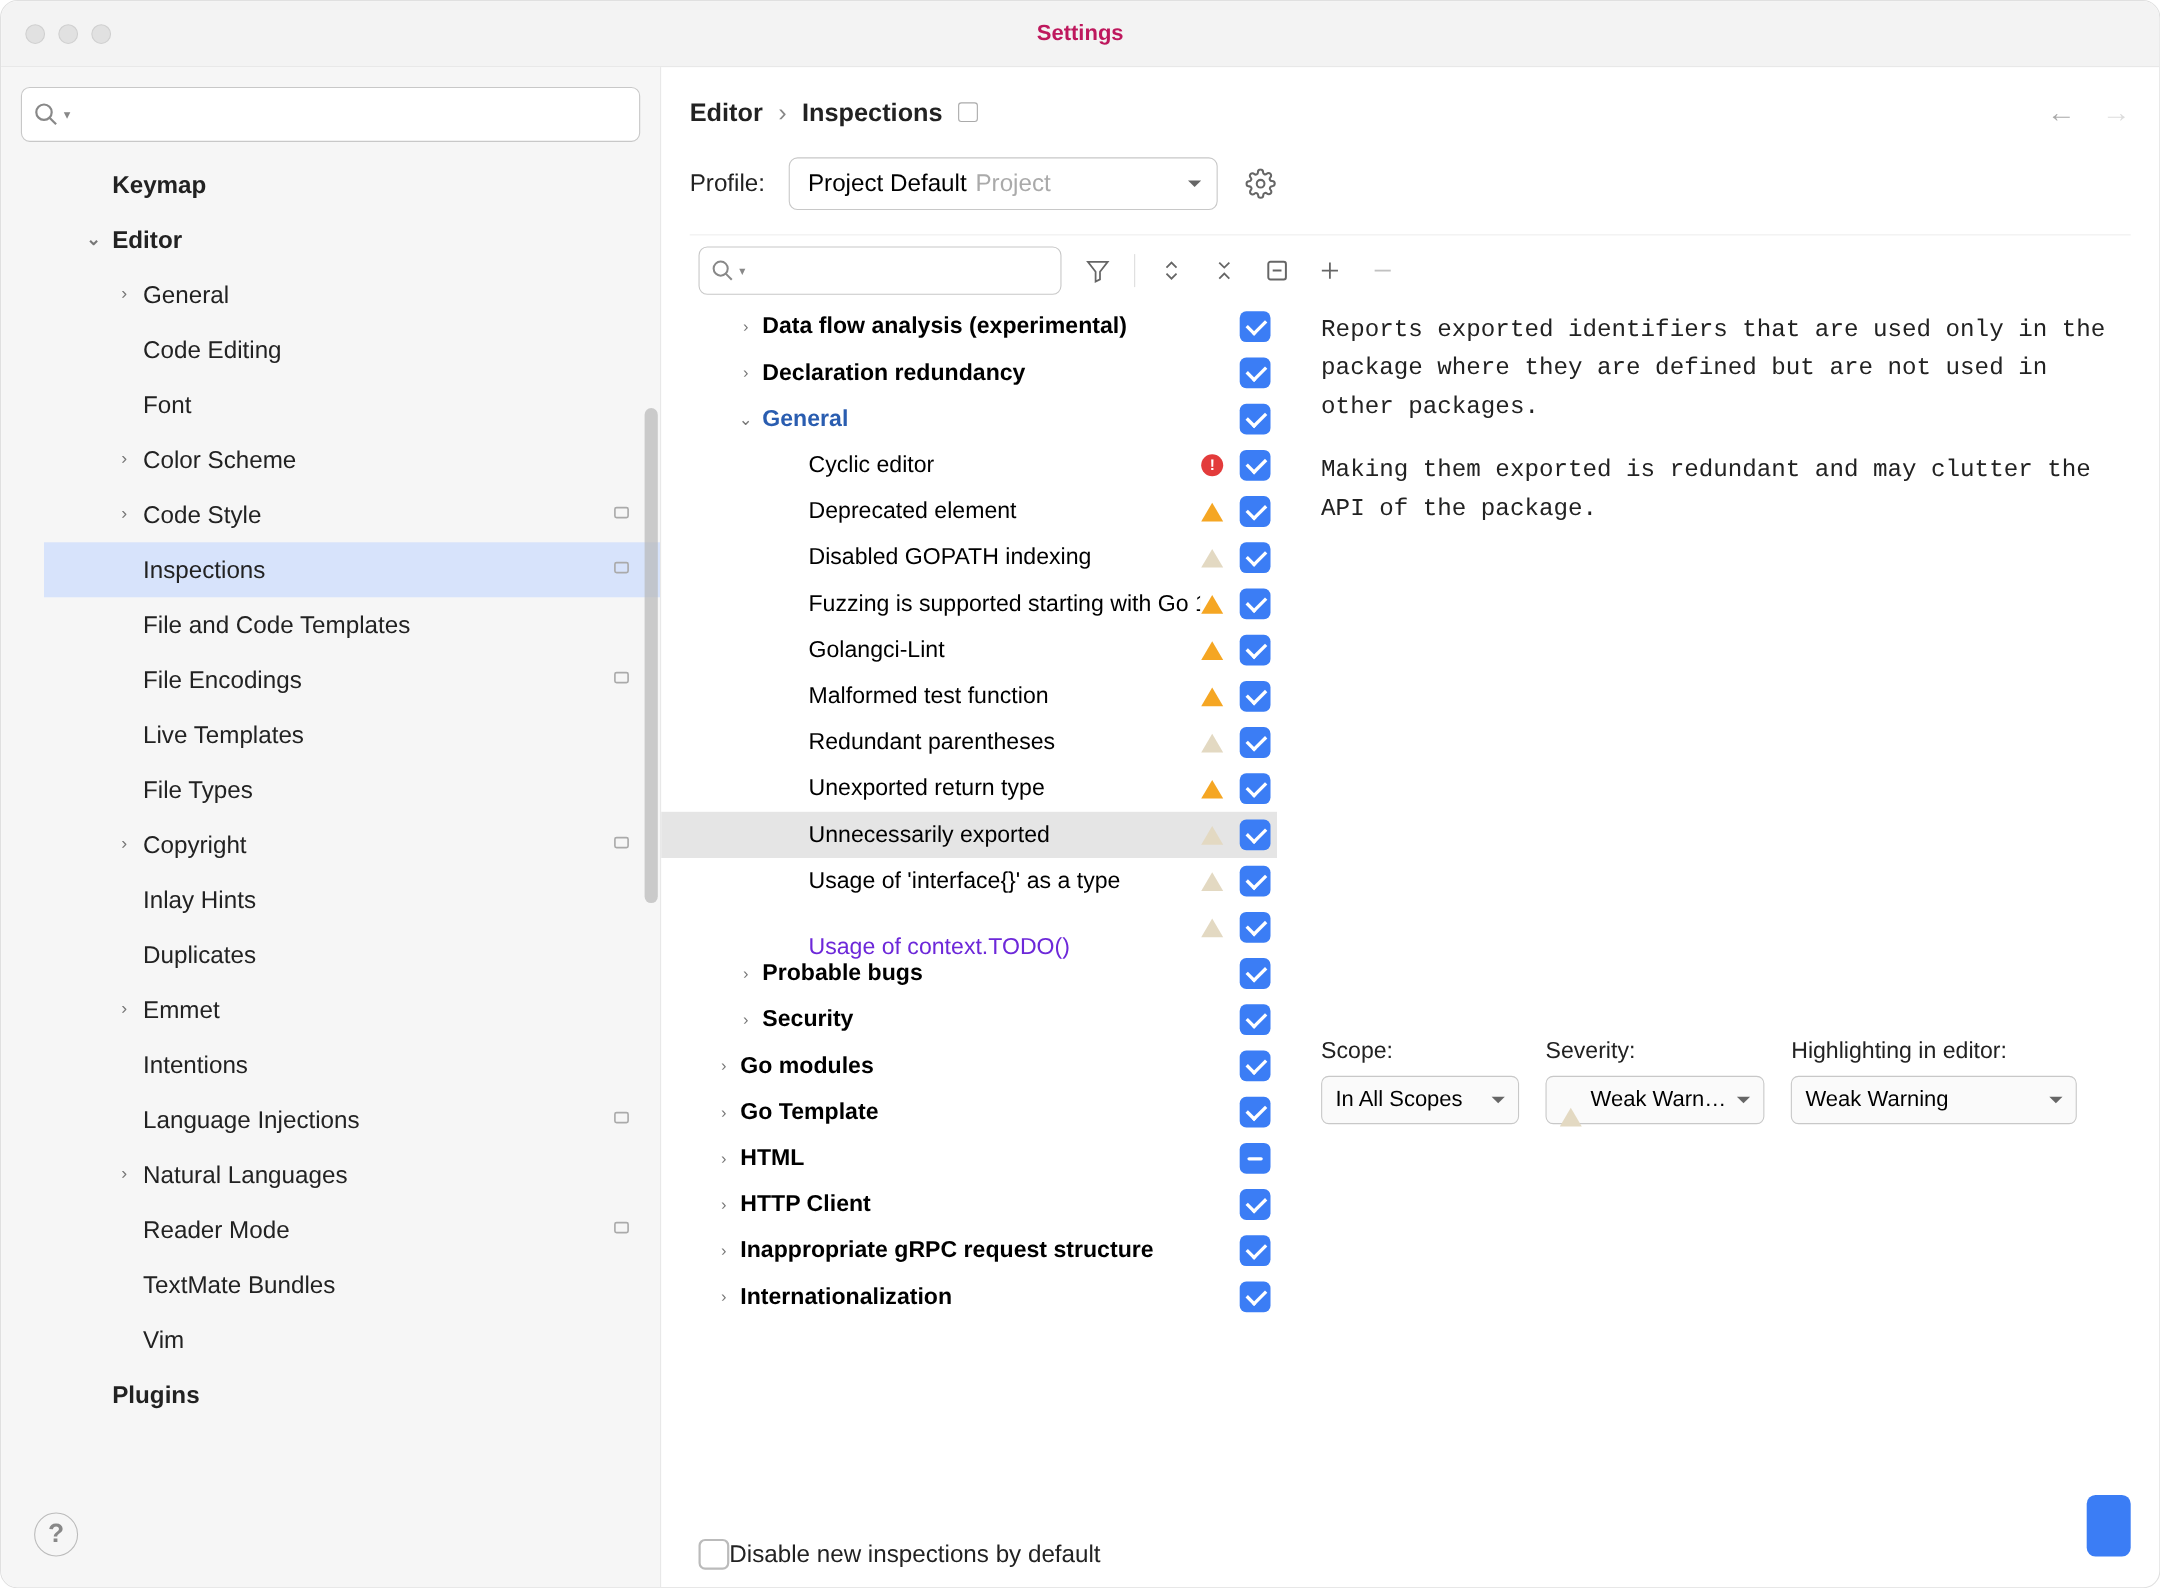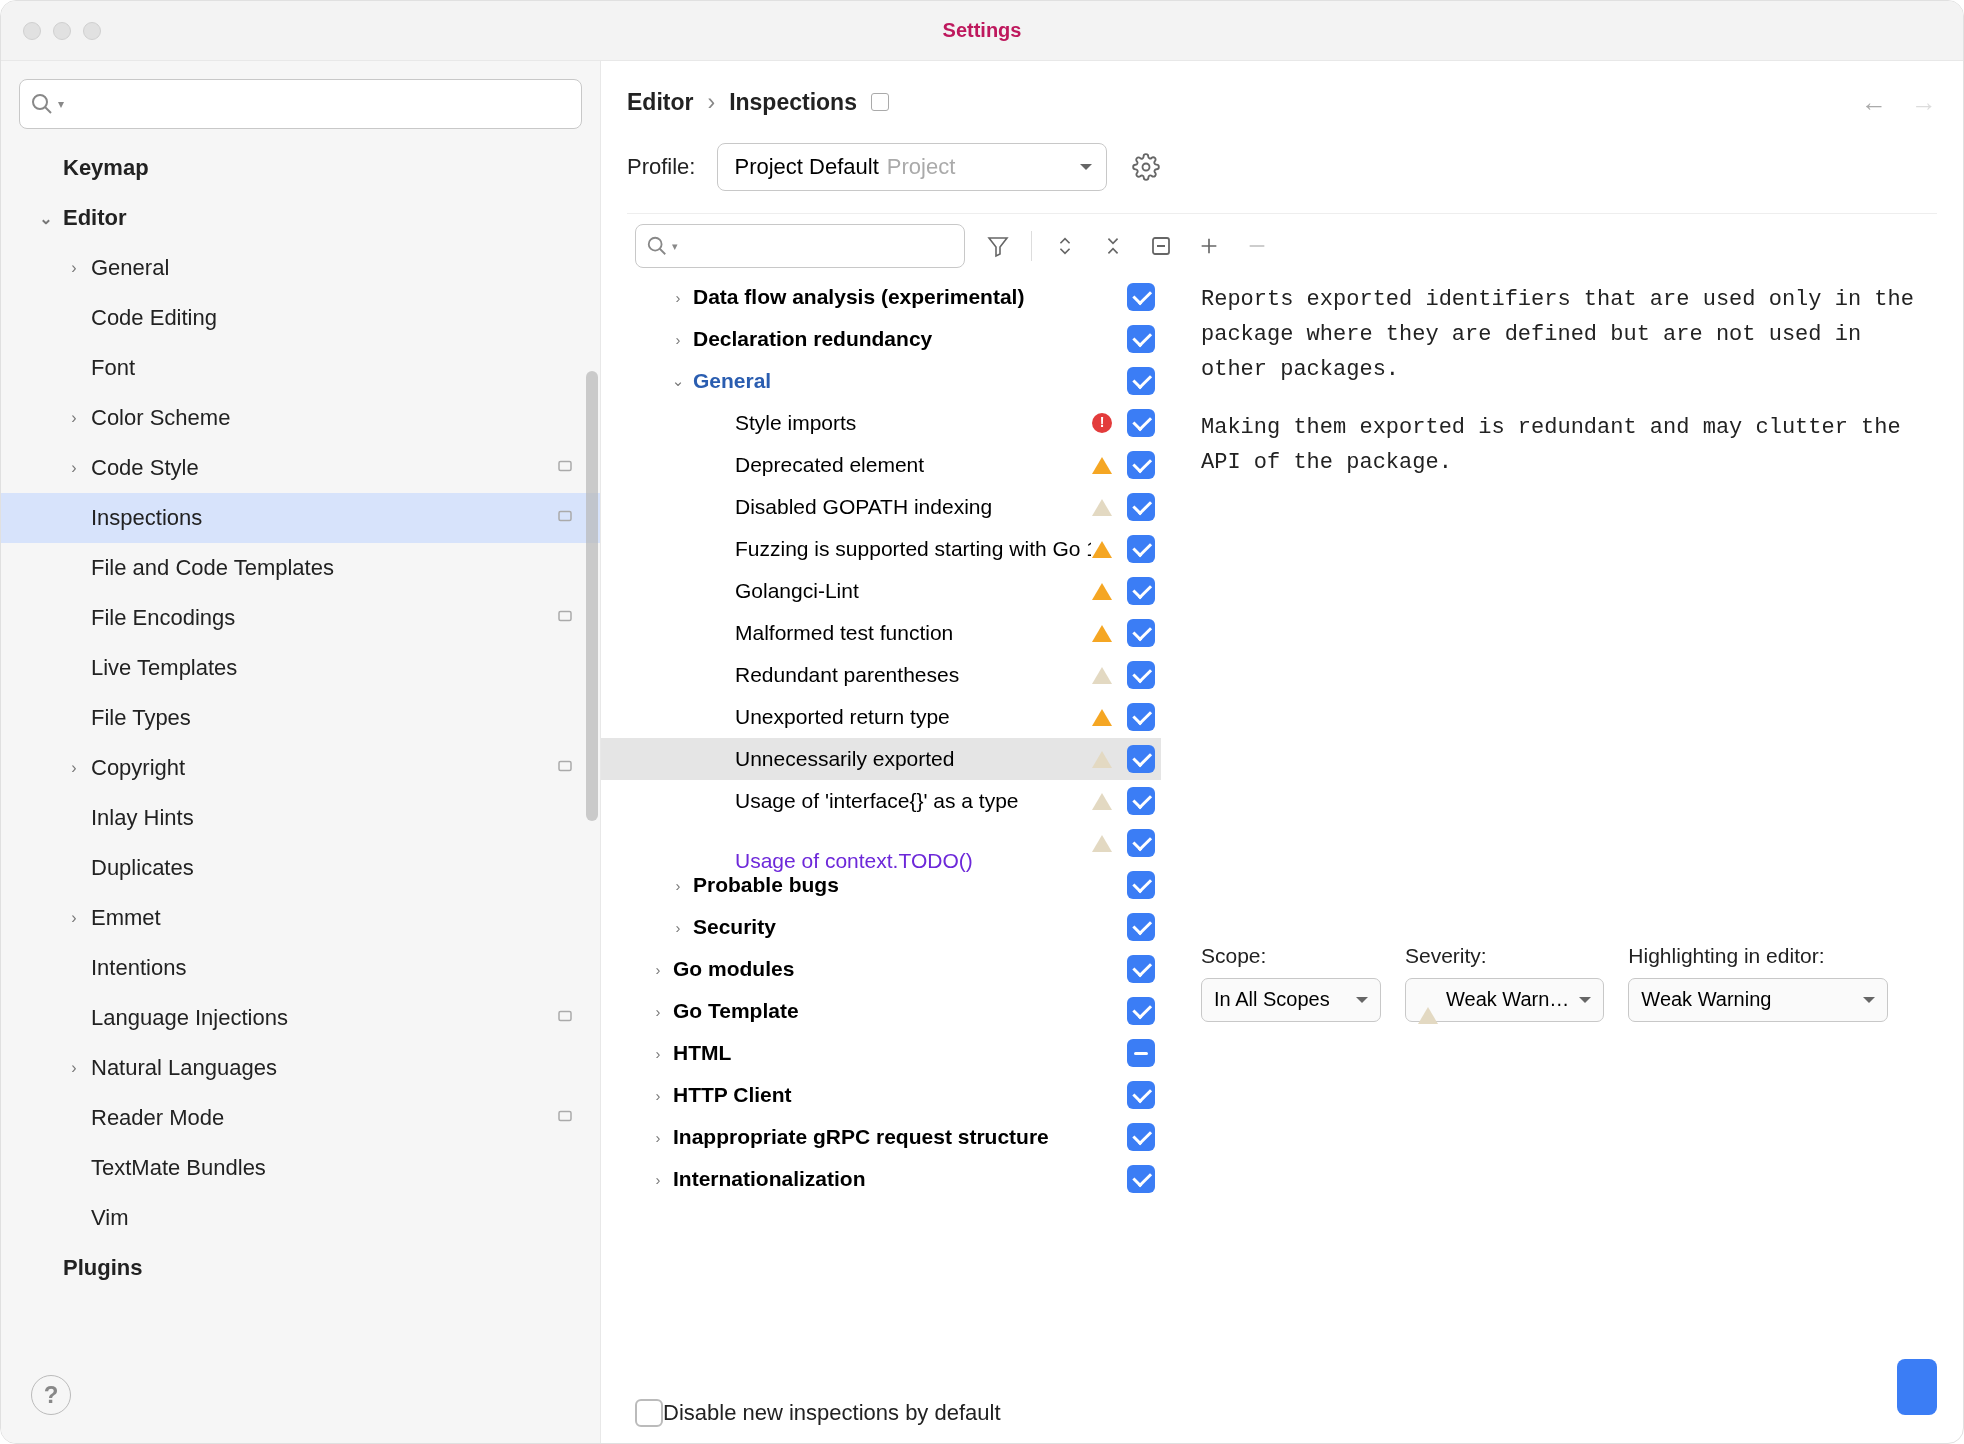--- a/index.html
+++ b/index.html
@@ -5,21 +5,21 @@
 * { box-sizing: border-box; margin: 0; padding: 0; font-family: -apple-system, BlinkMacSystemFont, "Segoe UI", Arial, sans-serif; }
 body { background: #fff; width: 1964px; height: 1444px; overflow: hidden; border-radius: 16px; border: 1px solid #e0e0e0; }
 .titlebar { height: 60px; display: flex; align-items: center; background: #f3f3f3; border-bottom: 1px solid #e8e8e8; position: relative; }
 .traffic { display: flex; gap: 12px; margin-left: 22px; }
 .traffic span { width: 18px; height: 18px; border-radius: 50%; background: #e1e1e1; border: 1px solid #d0d0d0; }
 .titlebar-title { position: absolute; left: 50%; transform: translateX(-50%); font-size: 20px; font-weight: 600; color: #be185d; }
 .main { display: flex; height: calc(100% - 60px); }
 .sidebar { width: 600px; background: #f6f6f6; border-right: 1px solid #e8e8e8; display: flex; flex-direction: column; position: relative; }
 .sidebar-search { margin: 18px 18px 14px 18px; height: 50px; border: 1px solid #c8c8c8; border-radius: 8px; background: #fff; display: flex; align-items: center; padding: 0 10px; }
 .sidebar-search svg { width: 24px; height: 24px; color: #888; }
-.sidebar-list { flex: 1; overflow: hidden; position: relative; }
+.sidebar-list { flex: 1; overflow: hidden; position: relative; padding-left: 39px; }
 .sidebar-scrollbar { position: absolute; right: 2px; top: 310px; width: 12px; height: 450px; background: #b8b8b8; border-radius: 6px; opacity: 0.7; }
 .tree-item { height: 50px; display: flex; align-items: center; font-size: 22px; color: #222; cursor: default; }
 .tree-item.selected { background: #d7e3fb; }
 .tree-item .chev { width: 18px; margin-right: 8px; color: #777; font-size: 16px; display: inline-flex; justify-content: center; }
 .tree-item .tag { margin-left: auto; margin-right: 26px; color: #aaa; }
 .tree-item.bold { font-weight: 700; }
 .indent0 { padding-left: 36px; }
 .indent1 { padding-left: 64px; }
 .content { flex: 1; display: flex; flex-direction: column; position: relative; }
 .content-header { height: 82px; display: flex; align-items: center; padding: 0 26px; font-size: 23px; }
@@ -297,21 +297,21 @@
             <span class="label">Declaration redundancy</span>
             <span class="chk on"></span>
           </div>
           <div class="insp-row ind1 blue">
             <span class="chev">⌄</span>
             <span class="label">General</span>
             <span class="chk on"></span>
           </div>
           <div class="insp-row ind2">
             <span class="chev"></span>
-            <span class="label">Style imports</span>
+            <span class="label">Cyclic editor</span>
             <span class="sev">
               <span class="ic-error"></span>
             </span>
             <span class="chk on"></span>
           </div>
           <div class="insp-row ind2">
             <span class="chev"></span>
             <span class="label">Deprecated element</span>
             <span class="sev">
               <span class="ic-warn"></span>

